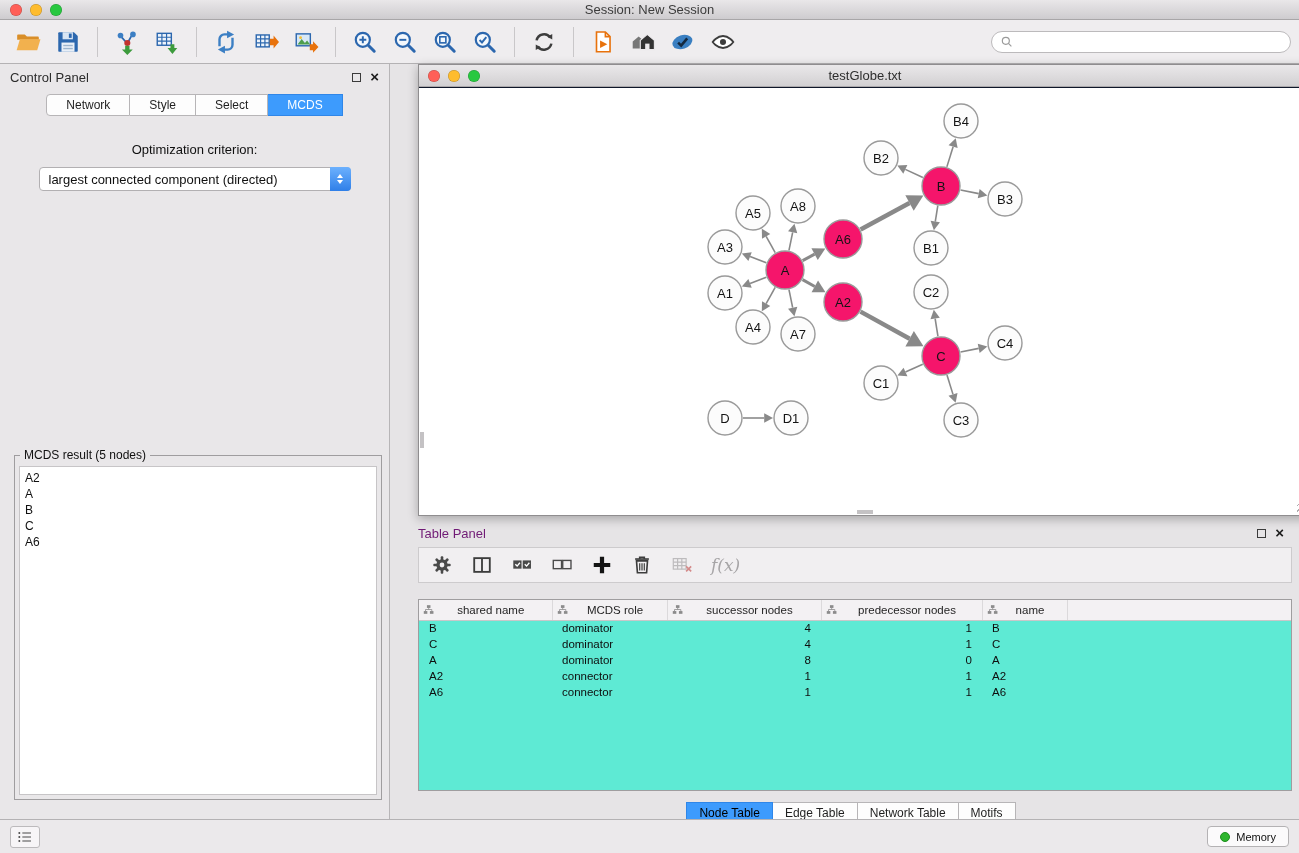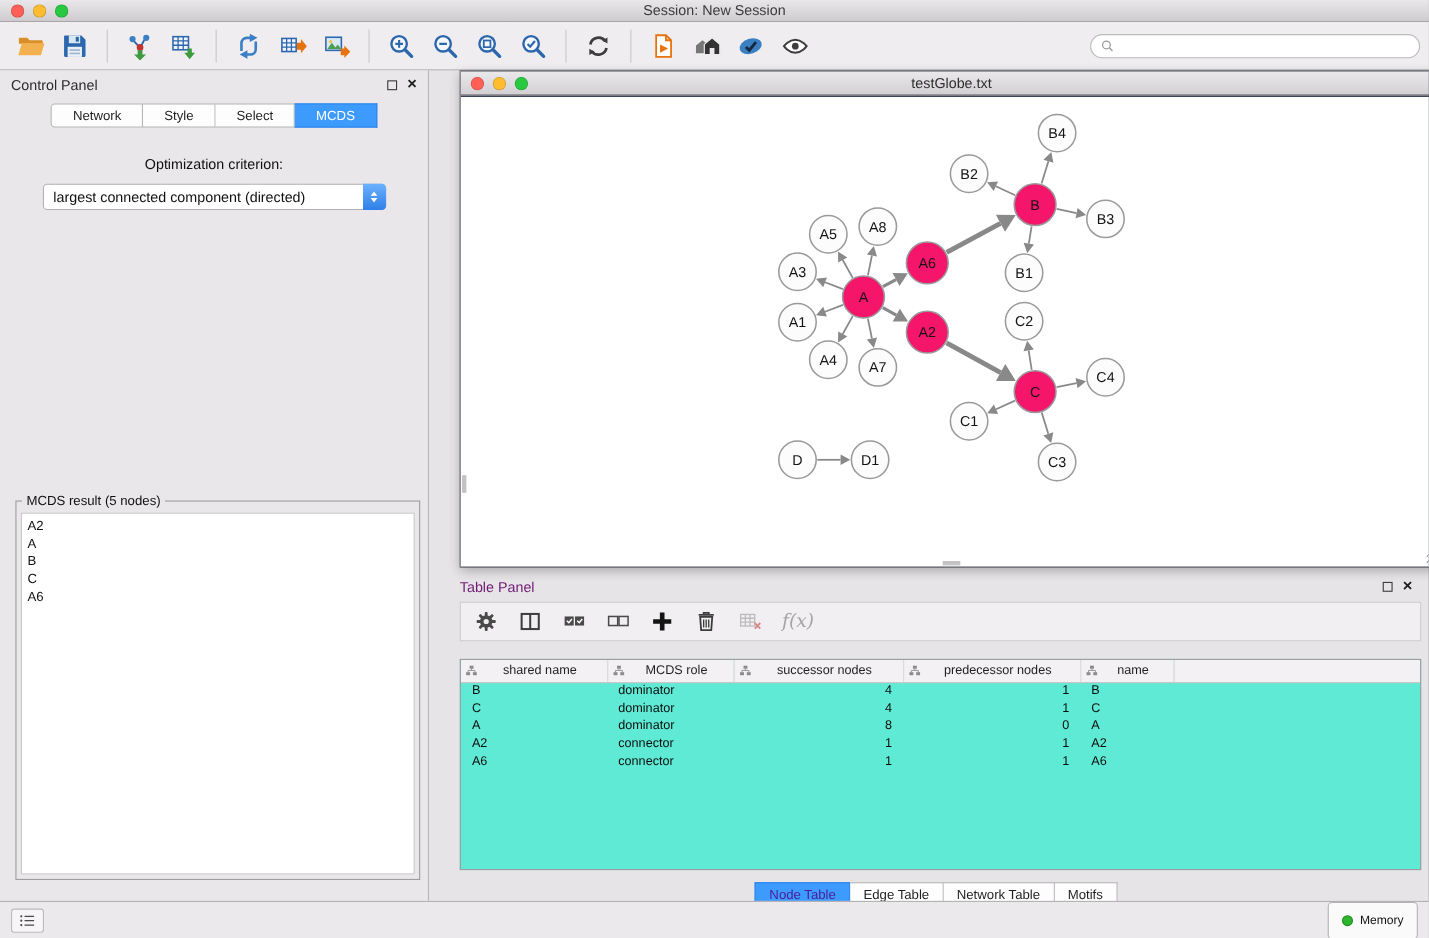--- a/index.html
+++ b/index.html
@@ -86,28 +86,28 @@
     font-weight:normal;height:20px;color:#1f1f1f;cursor:pointer}
   thead th.filler{border-right:none}
   .th-inner{display:flex;align-items:center;padding:0 4px}
   .th-icon{flex:0 0 auto;display:flex}
   .th-label{flex:1;text-align:center;font-size:11.5px}
   tbody td{height:16px;padding:0 10px;color:#0e0e0e;white-space:nowrap;overflow:hidden}
   .tp-tabs{display:flex;justify-content:center;margin-top:11px}
   .tp-tab{font-size:12px;padding:3px 12px;background:#fdfdfd;border:1px solid #b7b5b7;border-left:none;
     color:#1f1f1f;cursor:pointer}
   .tp-tab:first-child{border-left:1px solid #b7b5b7}
-  .tp-tab.active{background:#3d9bfd;border-color:#2f86e8;color:#4c1d95}
+  .tp-tab.active{background:#3d9bfd;border-color:#2f86e8;color:#000000}
 
   
   .statusbar{position:absolute;left:0;right:0;bottom:0;height:34px;background:#ebe9eb;
     border-top:1px solid #b4b2b4;display:flex;align-items:center;padding:0 10px}
   .sb-left-btn{width:30px;height:22px;border:1px solid #bcbabc;border-radius:3px;background:#f7f5f7;
     display:flex;align-items:center;justify-content:center;cursor:pointer}
-  .memory-btn{margin-left:auto;height:34px;border:1px solid #b4b2b4;border-radius:4px;background:#fbfafb;
+  .memory-btn{margin-left:auto;height:21px;border:1px solid #b4b2b4;border-radius:4px;background:#fbfafb;
     display:flex;align-items:center;gap:6px;padding:0 12px;font-size:11px;color:#101010;cursor:pointer}
   .mem-dot{width:10px;height:10px;border-radius:50%;background:#2db52d;border:1px solid #1d8f1d}
 </style>
 </head>
 <body>
 
 <div id="app">
 
   <div class="titlebar">
     <div class="lights">

